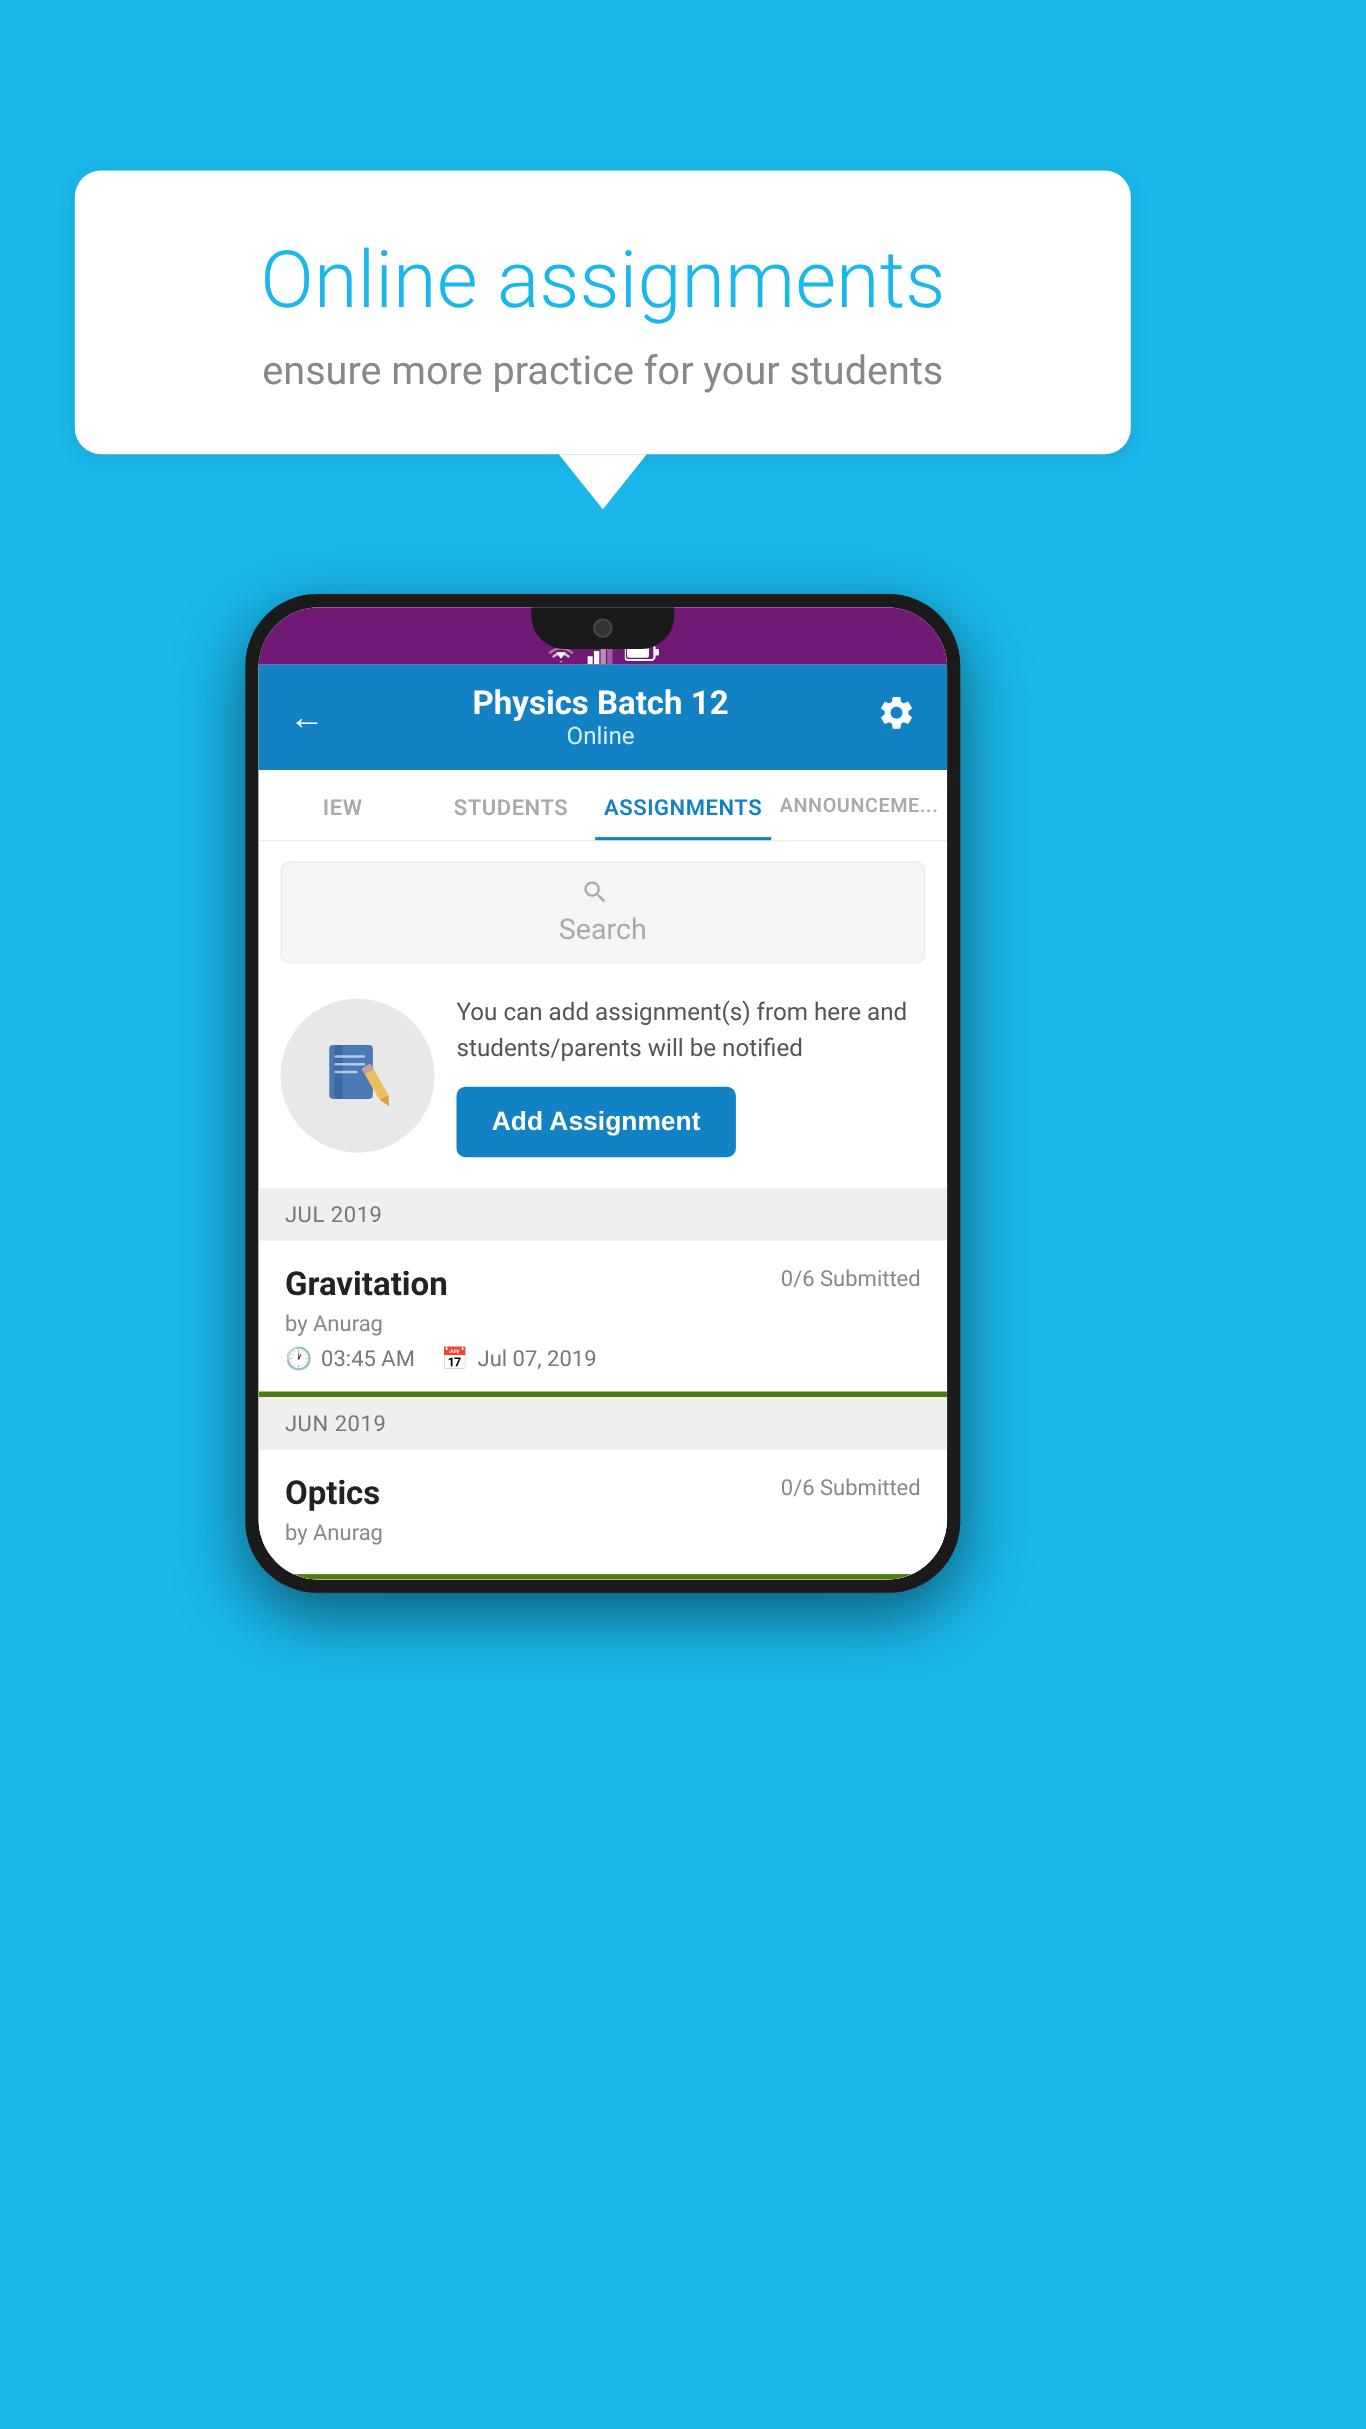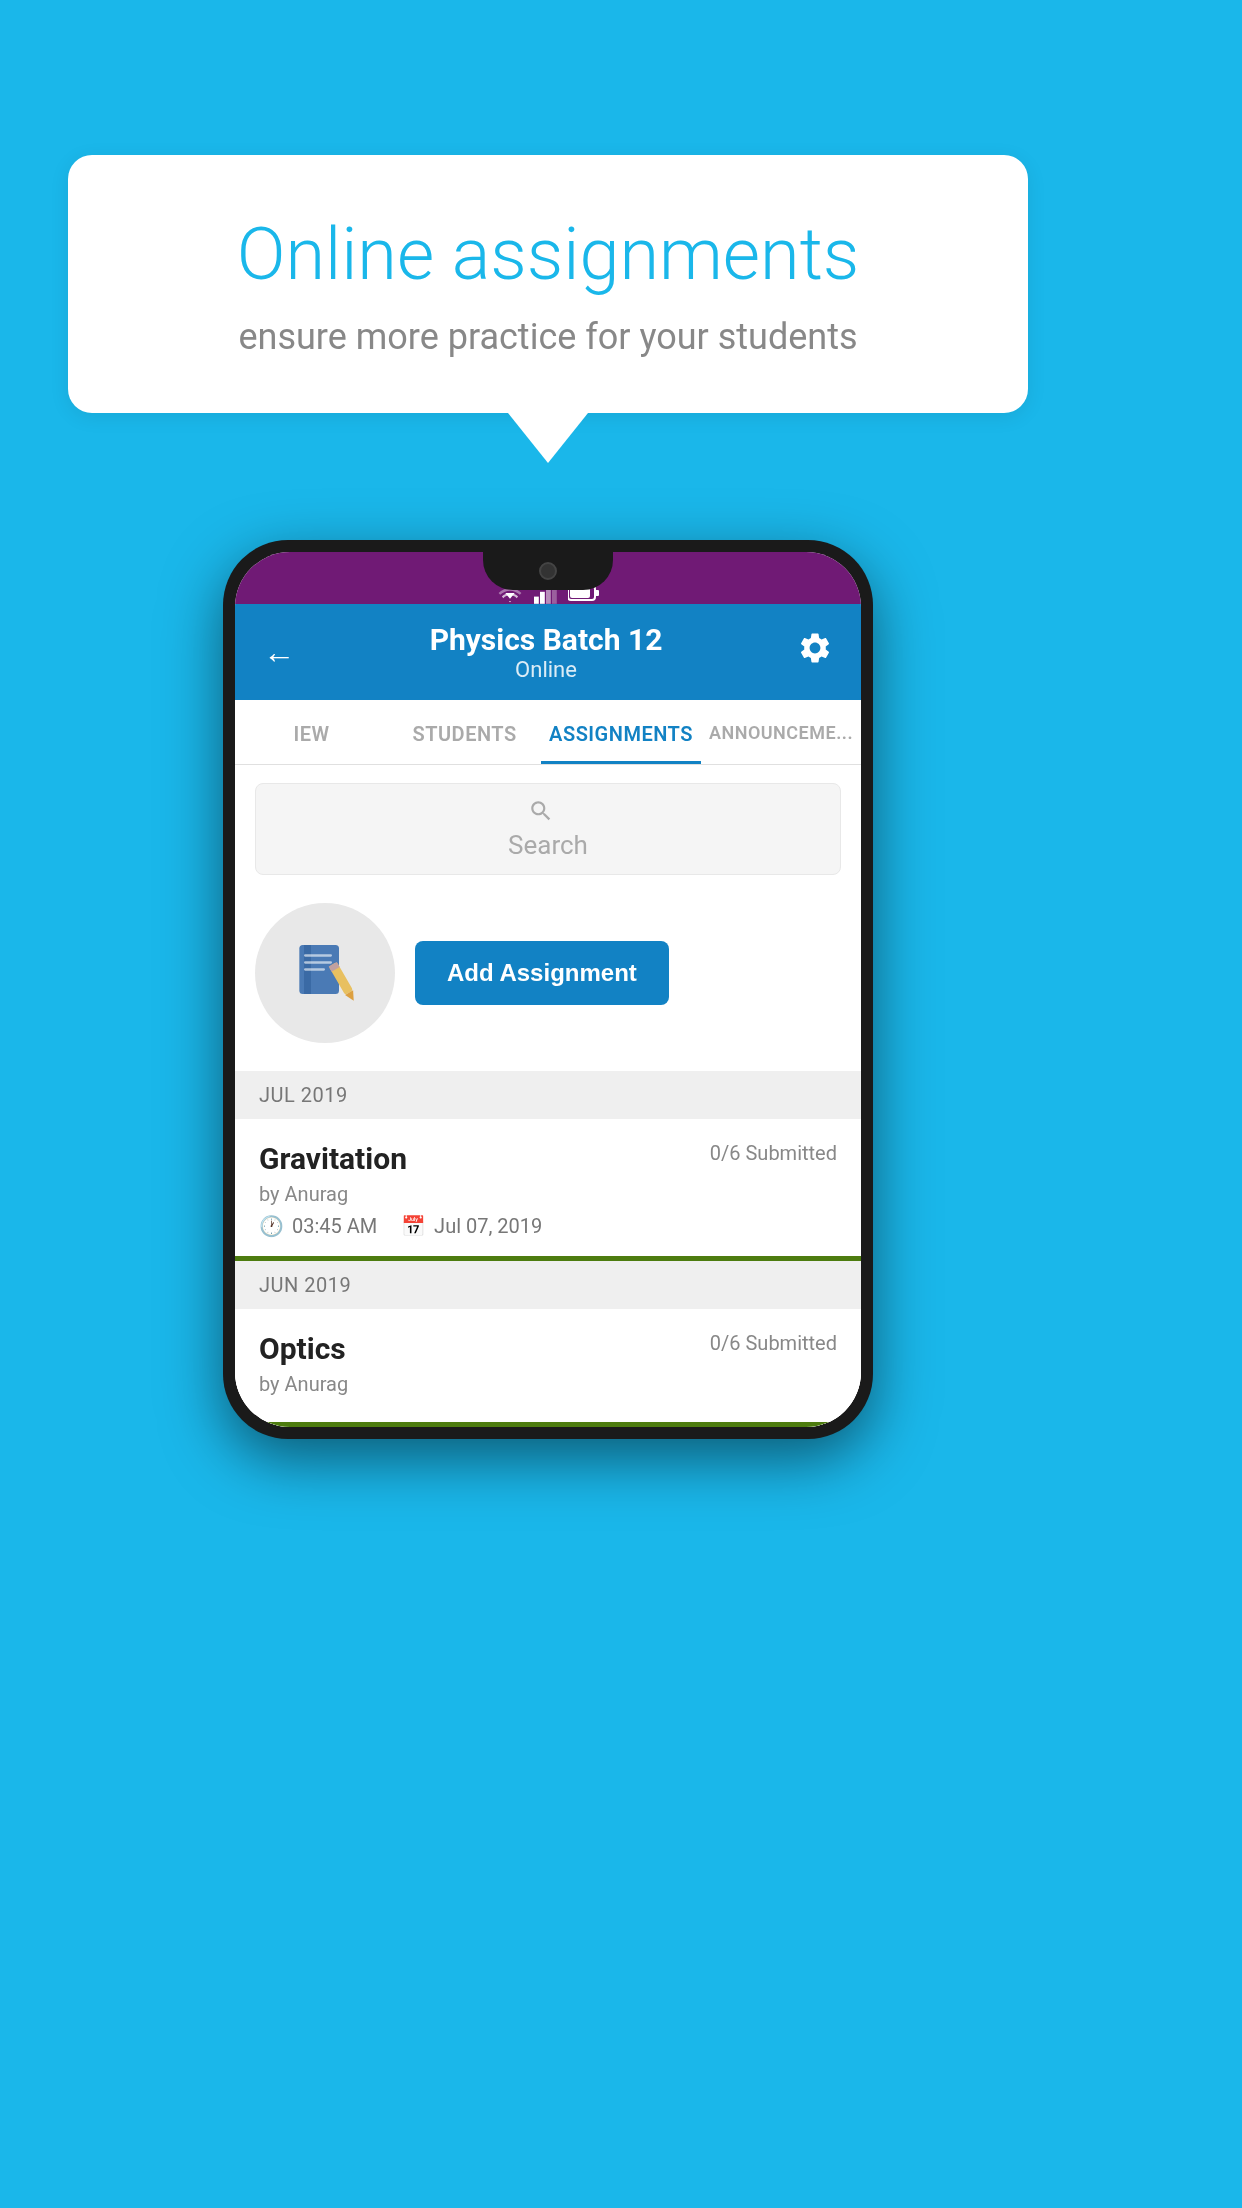--- a/index.html
+++ b/index.html
@@ -416,20 +416,21 @@
                 <rect x="12" y="26" width="18" height="2" rx="1" fill="white" opacity="0.6"></rect>
 
                 <g transform="rotate(-30, 45, 35)">
                   <rect x="40" y="20" width="8" height="28" rx="2" fill="#e8c060"></rect>
                   <polygon points="40,48 48,48 44,56" fill="#dda040"></polygon>
                   <rect x="40" y="20" width="8" height="5" fill="#c0a0a0"></rect>
                 </g>
               </svg>
             </div>
             <div class="promo-text">
+              <div class="promo-description">You can add assignment(s) from here and students/parents will be notified</div>
               <button class="add-assignment-btn">Add Assignment</button>
             </div>
           </div>
 
           <div class="section-divider">JUL 2019</div>
 
           <div class="assignment-item">
             <div class="assignment-header">
               <span class="assignment-title">Gravitation</span>
               <span class="assignment-submitted">0/6 Submitted</span>

